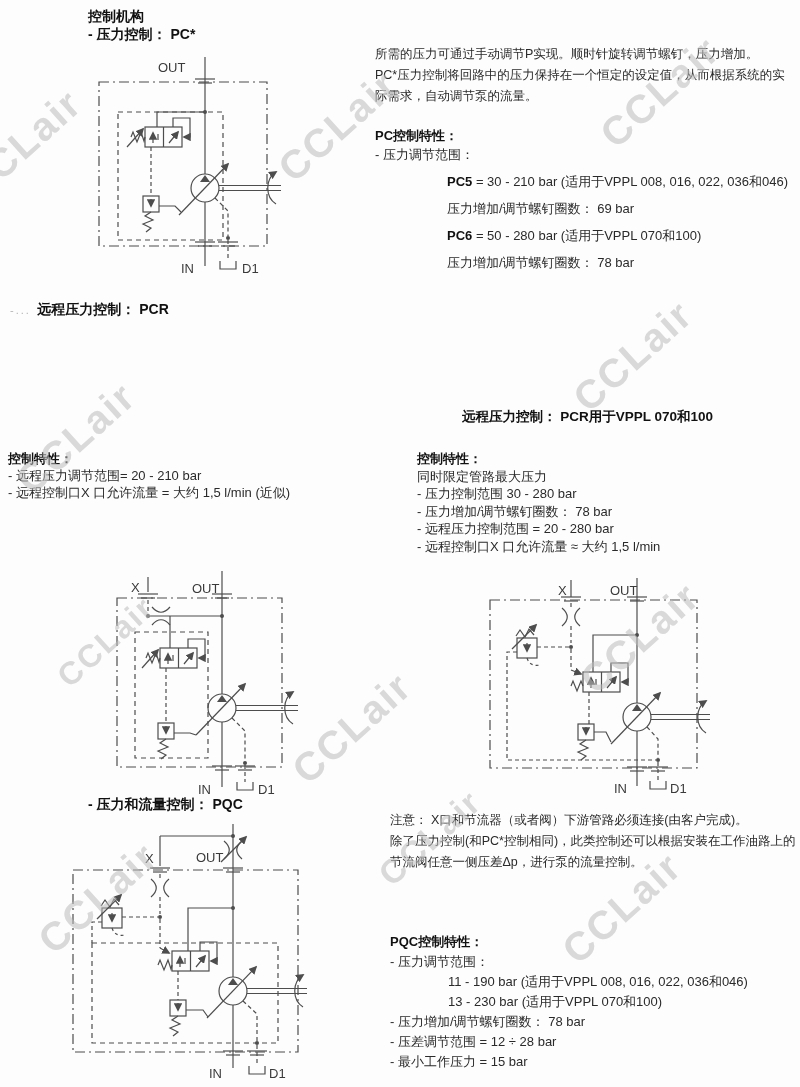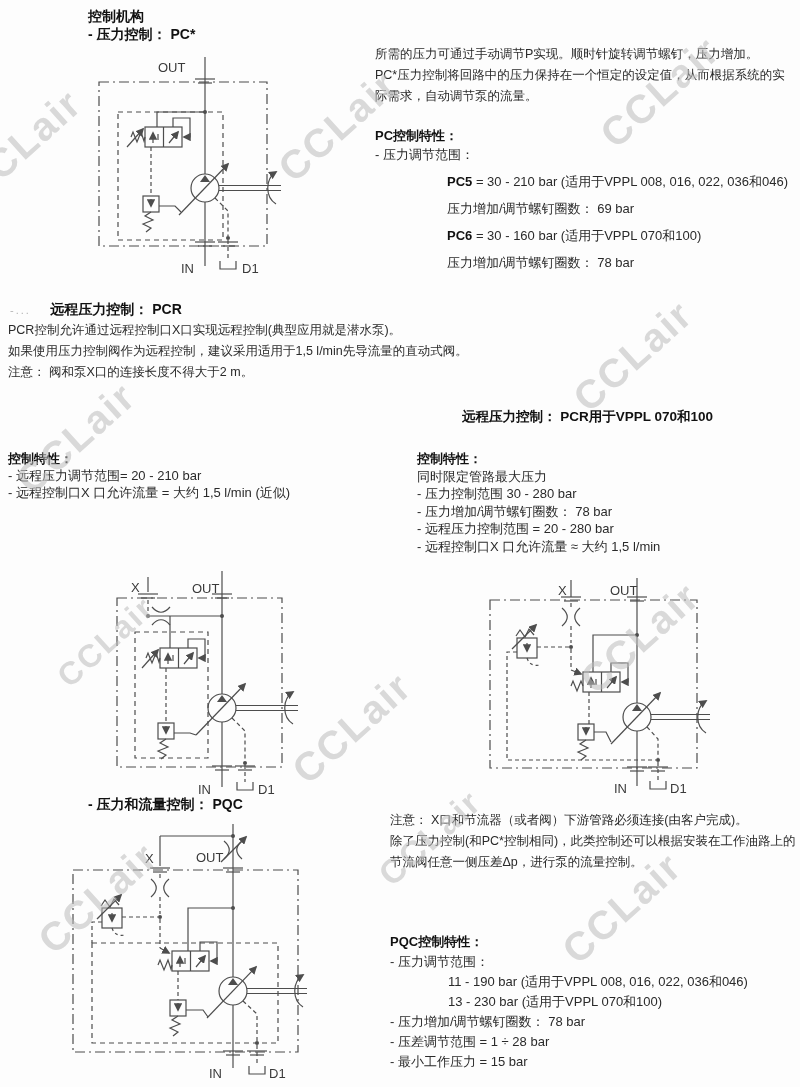--- a/index.html
+++ b/index.html
@@ -45,32 +45,27 @@
   <div class="abs body-txt txtblk" style="left:375px;top:44px;width:422px;">
     <div>所需的压力可通过手动调节P实现。顺时针旋转调节螺钉，压力增加。</div>
     <div>PC*压力控制将回路中的压力保持在一个恒定的设定值，从而根据系统的实际需求，自动调节泵的流量。</div>
   </div>
 
   <div class="abs char-list txtblk" style="left:375px;top:126px;width:420px;">
     <div class="char-title">PC控制特性：</div>
     <div>- 压力调节范围：</div>
     <div class="ind2"><span class="b">PC5</span><span> = 30 - 210 bar (适用于VPPL 008, 016, 022, 036和046)</span></div>
     <div class="ind2">压力增加/调节螺钉圈数：  69 bar</div>
-    <div class="ind2"><span class="b">PC6</span><span> = 30 - 160 bar (适用于VPPL 070和100)</span></div>
+    <div class="ind2"><span class="b">PC6</span><span> = 50 - 280 bar (适用于VPPL 070和100)</span></div>
     <div class="ind2">压力增加/调节螺钉圈数： 78 bar</div>
   </div>
 
   <div class="abs txtblk" style="left:10px;top:300px;">
     <span class="faint">-...</span>
-    <span class="h1" style="margin-left:15px;">远程压力控制：  PCR</span>
-  </div>
-  <div class="abs body-txt txtblk" style="left:8px;top:320px;width:540px;">
-    <div>PCR控制允许通过远程控制口X口实现远程控制(典型应用就是潜水泵)。</div>
-    <div>如果使用压力控制阀作为远程控制，建议采用适用于1,5 l/min先导流量的直动式阀。</div>
-    <div>注意： 阀和泵X口的连接长度不得大于2 m。</div>
+    <span class="h1" style="margin-left:2px;">远程压力控制：  PCR</span>
   </div>
 
   <div class="abs char-list txtblk" style="left:8px;top:450px;width:390px;line-height:17px;">
     <div class="char-title">控制特性：</div>
     <div>- 远程压力调节范围= 20 - 210 bar</div>
     <div>- 远程控制口X 口允许流量 = 大约 1,5 l/min  (近似)</div>
   </div>
 
   <div class="abs h2 txtblk" style="left:462px;top:408px;width:330px;">远程压力控制： PCR用于VPPL 070和100</div>
   <div class="abs char-list txtblk" style="left:417px;top:450px;width:370px;line-height:17.5px;">
@@ -86,21 +81,21 @@
   <div class="abs body-txt txtblk" style="left:390px;top:810px;width:408px;">
     <div>注意： X口和节流器（或者阀）下游管路必须连接(由客户完成)。</div>
     <div>除了压力控制(和PC*控制相同)，此类控制还可以根据安装在工作油路上的节流阀任意一侧压差Δp，进行泵的流量控制。</div>
   </div>
   <div class="abs char-list txtblk" style="left:390px;top:884px;width:408px;line-height:20px;margin-top:48px;">
     <div class="char-title">PQC控制特性：</div>
     <div>- 压力调节范围：</div>
     <div class="ind">11 - 190 bar (适用于VPPL 008, 016, 022, 036和046)</div>
     <div class="ind">13 - 230 bar (适用于VPPL 070和100)</div>
     <div>- 压力增加/调节螺钉圈数：  78 bar</div>
-    <div>- 压差调节范围 = 1 ÷ 28 bar</div>
+    <div>- 压差调节范围 = 12 ÷ 28 bar</div>
     <div>- 最小工作压力 = 15 bar</div>
   </div>
 
   <svg style="left:85px;top:50px;" width="300" height="235" stroke="#4d4d4d" fill="none" stroke-width="1.2">
     <defs>
       <marker id="arr" viewBox="0 0 10 10" refX="8" refY="5" markerWidth="7" markerHeight="7" orient="auto">
         <path d="M0,0 L10,5 L0,10 z" fill="#4d4d4d" stroke="none"></path>
       </marker>
       <g id="portSym">
           <line x1="-10" y1="-2" x2="10" y2="-2"></line>

